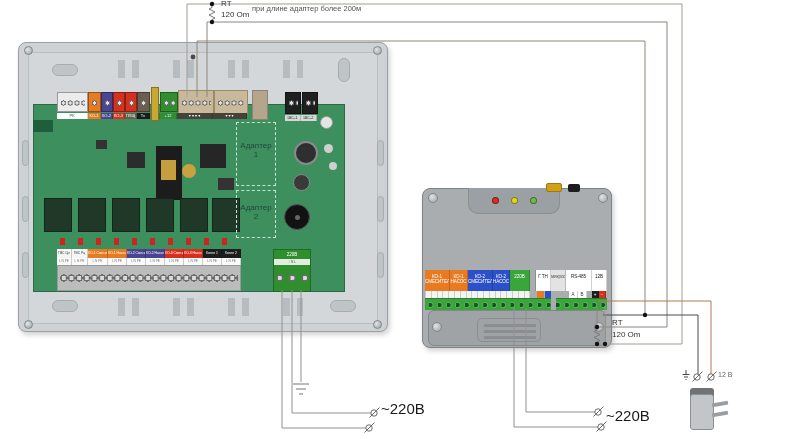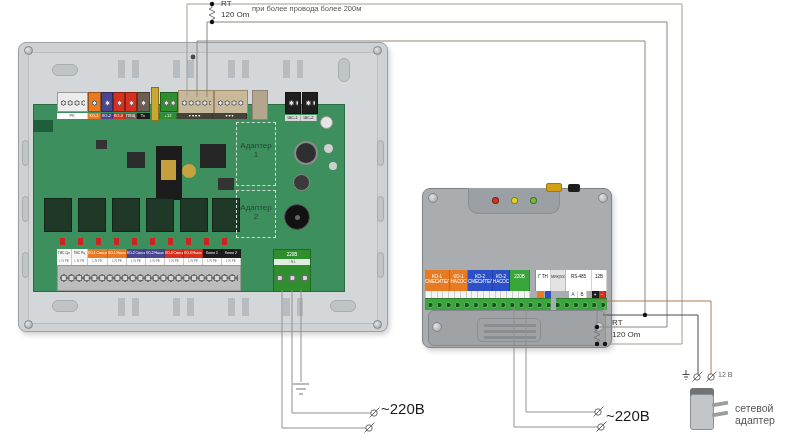--- a/index.html
+++ b/index.html
@@ -309,21 +309,20 @@
         <circle cx="597" cy="344" r="2.2"></circle>
         <circle cx="605" cy="344" r="2.2"></circle>
         <circle cx="645" cy="315" r="2.2"></circle>
       </g>
       <circle cx="193" cy="57" r="2.4" fill="#4a4a4a" stroke="none"></circle>
     </g>
   </svg>
 
   <div class="txt" style="left:221px;top:-1px;font-size:8px">RT</div>
   <div class="txt" style="left:221px;top:10px;font-size:8px">120 Om</div>
-  <div class="txt" style="left:252px;top:4px;font-size:7.5px;color:#555">при более провода более 200м</div>
+  <div class="txt" style="left:252px;top:4px;font-size:7.5px;color:#555">при длине адаптер более 200м</div>
   <div class="txt" style="left:612px;top:318px;font-size:8px">RT</div>
   <div class="txt" style="left:612px;top:330px;font-size:8px">120 Om</div>
   <div class="txt" style="left:381px;top:400px;font-size:15px;color:#1a1a1a">~220В</div>
   <div class="txt" style="left:606px;top:407px;font-size:15px;color:#1a1a1a">~220В</div>
   <div class="txt" style="left:718px;top:371px;font-size:7px;color:#666">12 В</div>
-  <div class="txt" style="left:735px;top:402px;font-size:10.5px;color:#555">сетевой адаптер</div>
 
 </div>
 
 </body></html>

